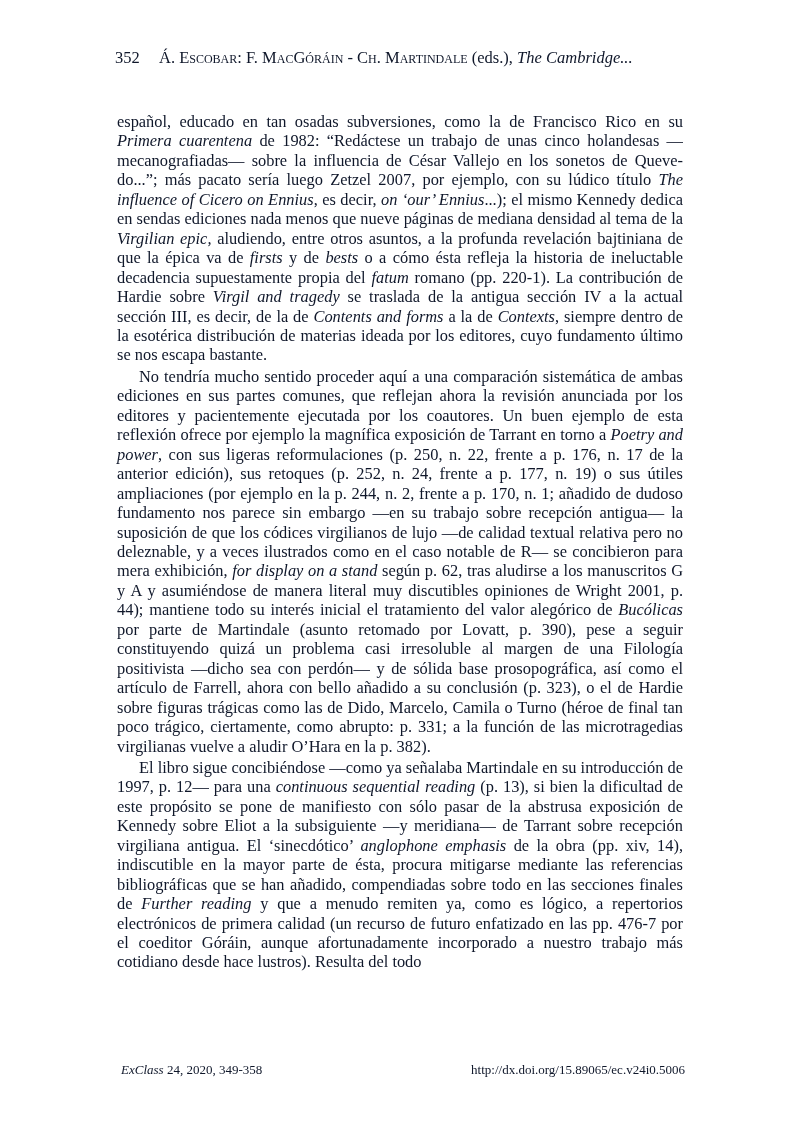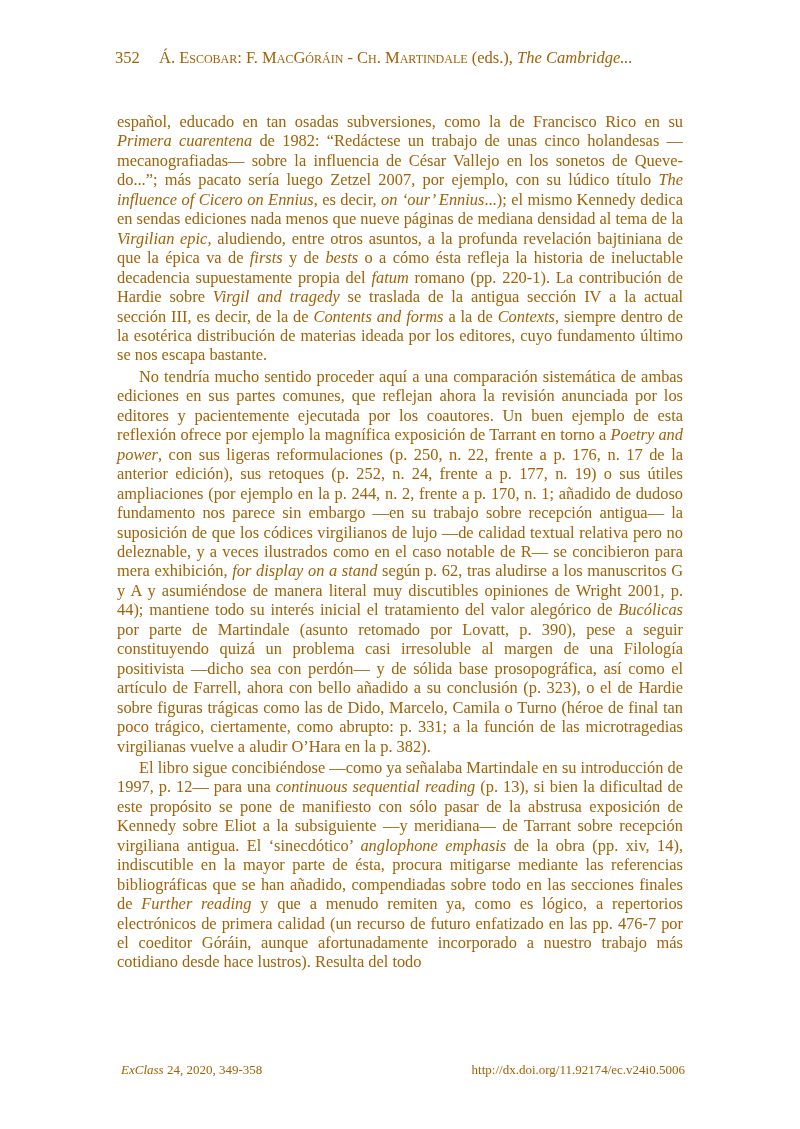--- a/index.html
+++ b/index.html
@@ -1,17 +1,17 @@
 <!DOCTYPE html>
 <html><head>
 <meta charset="utf-8">
 <style>
   html, body { margin: 0; padding: 0; background: #ffffff; }
   body { width: 800px; height: 1129px; position: relative; overflow: hidden; }
-  .page { position: absolute; left: 0; top: 0; width: 800px; height: 1017px; background: #fff; color: #a16207; font-family: "DejaVu Serif", "Liberation Serif", serif; }
+  .page { position: absolute; left: 0; top: 0; width: 800px; height: 1017px; background: #fff; color: #0f172a; font-family: "DejaVu Serif", "Liberation Serif", serif; }
   .running-head { position: absolute; left: 115px; top: 48px; font-size: 16.5px; letter-spacing: 0; white-space: nowrap; font-family: "Liberation Serif", serif; }
   .running-head .pagenum { display: inline-block; width: 44px; }
   .sc { font-variant: small-caps; }
   .body { position: absolute; left: 115px; top: 110px; width: 570px; font-family: "Liberation Serif", serif; font-size: 16.4px; line-height: 19.45px; text-align: justify; hyphens: manual; }
   .body p { margin: 2px; }
   .body p.indent { text-indent: 22px; }
   .body p:first-child { text-indent: 0; }
   em { font-style: italic; }
   .footer { position: absolute; left: 115px; top: 1062px; width: 570px; font-family: "Liberation Serif", serif; font-size: 13px; }
   .footer .left { position: absolute; left: 6px; top: 0; white-space: nowrap; }
@@ -27,16 +27,16 @@
   </div>
 
   <div class="body" id="body-text">
       <p class=""><span>español, educado en tan osadas subversiones, como la de Francisco Rico en su </span><em>Primera cuarentena</em><span> de 1982: “Redáctese un trabajo de unas cinco holandesas —mecanografiadas— sobre la influencia de César Vallejo en los sonetos de Queve­do...”; más pacato sería luego Zetzel 2007, por ejemplo, con su lúdico título </span><em>The influence of Cicero on Ennius</em><span>, es decir, </span><em>on ‘our’ Ennius</em><span>...); el mismo Kennedy dedica en sendas ediciones nada menos que nueve páginas de mediana densidad al tema de la </span><em>Virgilian epic,</em><span> aludiendo, entre otros asuntos, a la profunda reve­lación bajtiniana de que la épica va de </span><em>firsts</em><span> y de </span><em>bests</em><span> o a cómo ésta refleja la historia de ineluctable decadencia supuestamente propia del </span><em>fatum</em><span> romano (pp. 220-1). La contribución de Hardie sobre </span><em>Virgil and tragedy</em><span> se traslada de la antigua sección IV a la actual sección III, es decir, de la de </span><em>Contents and forms</em><span> a la de </span><em>Contexts</em><span>, siempre dentro de la esotérica distribución de materias ideada por los editores, cuyo fundamento último se nos escapa bastante.</span></p>
       <p class="indent"><span>No tendría mucho sentido proceder aquí a una comparación sistemática de ambas ediciones en sus partes comunes, que reflejan ahora la revisión anunciada por los editores y pacientemente ejecutada por los coautores. Un buen ejemplo de esta reflexión ofrece por ejemplo la magnífica exposición de Tarrant en torno a </span><em>Poetry and power</em><span>, con sus ligeras reformulaciones (p. 250, n. 22, frente a p. 176, n. 17 de la anterior edición), sus retoques (p. 252, n. 24, frente a p. 177, n. 19) o sus útiles ampliaciones (por ejemplo en la p. 244, n. 2, frente a p. 170, n. 1; añadido de dudoso fundamento nos parece sin embargo —en su trabajo sobre recepción antigua— la suposición de que los códices virgilianos de lujo —de calidad textual relativa pero no deleznable, y a veces ilustrados como en el caso notable de R— se concibieron para mera exhibición, </span><em>for display on a stand</em><span> según p. 62, tras aludirse a los manuscritos G y A y asumiéndose de manera literal muy discutibles opiniones de Wright 2001, p. 44); mantiene todo su interés inicial el tratamiento del valor alegórico de </span><em>Bucólicas</em><span> por parte de Martindale (asunto retomado por Lovatt, p. 390), pese a seguir constituyendo quizá un problema casi irresoluble al margen de una Filología positivista —dicho sea con perdón— y de sólida base prosopográfica, así como el artículo de Farrell, ahora con bello añadido a su con­clusión (p. 323), o el de Hardie sobre figuras trágicas como las de Dido, Marcelo, Camila o Turno (héroe de final tan poco trágico, ciertamente, como abrupto: p. 331; a la función de las microtragedias virgilianas vuelve a aludir O’Hara en la p. 382).</span></p>
       <p class="indent"><span>El libro sigue concibiéndose —como ya señalaba Martindale en su introduc­ción de 1997, p. 12— para una </span><em>continuous sequential reading</em><span> (p. 13), si bien la dificultad de este propósito se pone de manifiesto con sólo pasar de la abstrusa exposición de Kennedy sobre Eliot a la subsiguiente —y meridiana— de Tarrant sobre recepción virgiliana antigua. El ‘sinecdótico’ </span><em>anglophone emphasis</em><span> de la obra (pp. xiv, 14), indiscutible en la mayor parte de ésta, procura mitigarse mediante las referencias bibliográficas que se han añadido, compendiadas sobre todo en las secciones finales de </span><em>Further reading</em><span> y que a menudo remiten ya, como es lógico, a repertorios electrónicos de primera calidad (un recurso de futu­ro enfatizado en las pp. 476-7 por el coeditor Góráin, aunque afortunadamente incorporado a nuestro trabajo más cotidiano desde hace lustros). Resulta del todo</span></p>
     </div>
 
   <div class="footer">
     <span class="left"><em>ExClass</em><span> 24, 2020, 349-358</span></span>
-    <span class="right">http://dx.doi.org/11.92174/ec.v24i0.5006</span>
+    <span class="right">http://dx.doi.org/15.89065/ec.v24i0.5006</span>
   </div>
 
 </div>
 
 </body></html>

